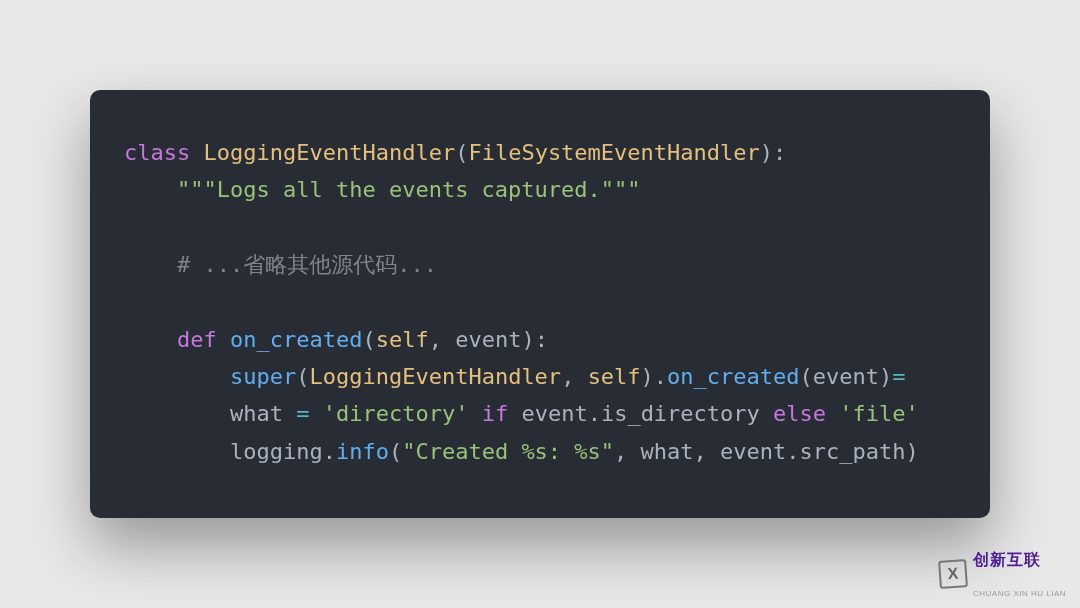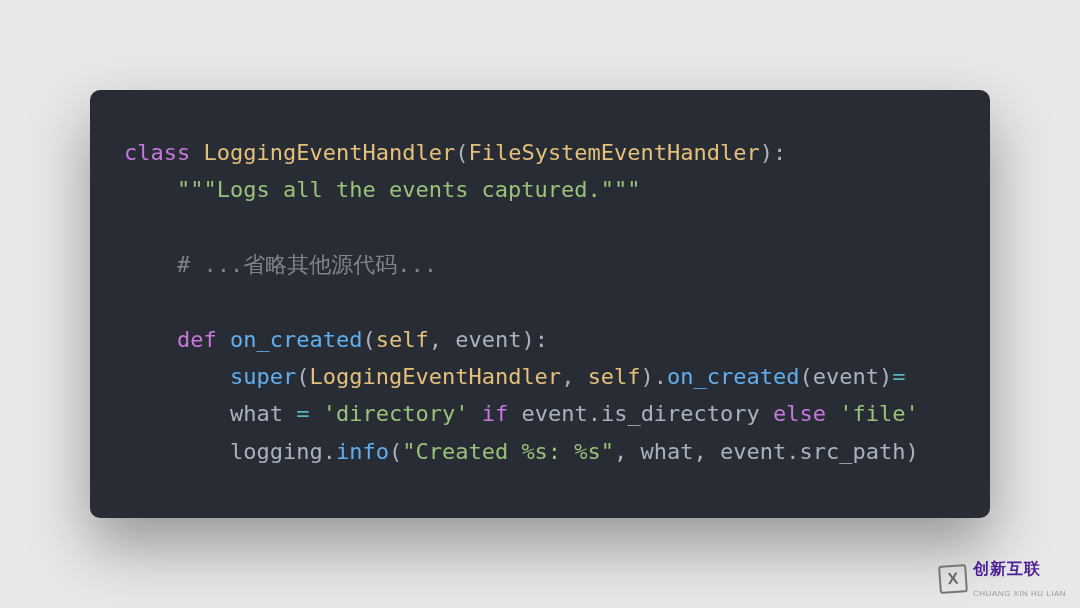--- a/index.html
+++ b/index.html
@@ -46,21 +46,21 @@
   }
   .watermark .logo {
     width: 28px; height: 28px;
     border: 2px solid #777;
     border-radius: 3px;
     display:flex;align-items:center;justify-content:center;
     color:#666; font-weight:bold; font-size:16px;
     transform: rotate(-4deg);
   }
   .watermark .txt-main { font-size: 16px; color:#4c1d95; font-weight:600; letter-spacing:1px;}
-  .watermark .txt-sub  { font-size: 8px; color:#999; margin-top:9px; letter-spacing:0.5px;}
+  .watermark .txt-sub  { font-size: 8px; color:#999; margin-top:18px; letter-spacing:0.5px;}
 </style>
 </head>
 <body>
 
 <div class="code-card">
 <pre><span class="tok-kw">class</span> <span class="tok-cls">LoggingEventHandler</span><span class="tok-id">(</span><span class="tok-cls">FileSystemEventHandler</span><span class="tok-id">):</span>
 <span>    </span><span class="tok-str">"""Logs all the events captured."""</span>
 
 <span>    </span><span class="tok-cmt"># ...省略其他源代码...</span>
 

